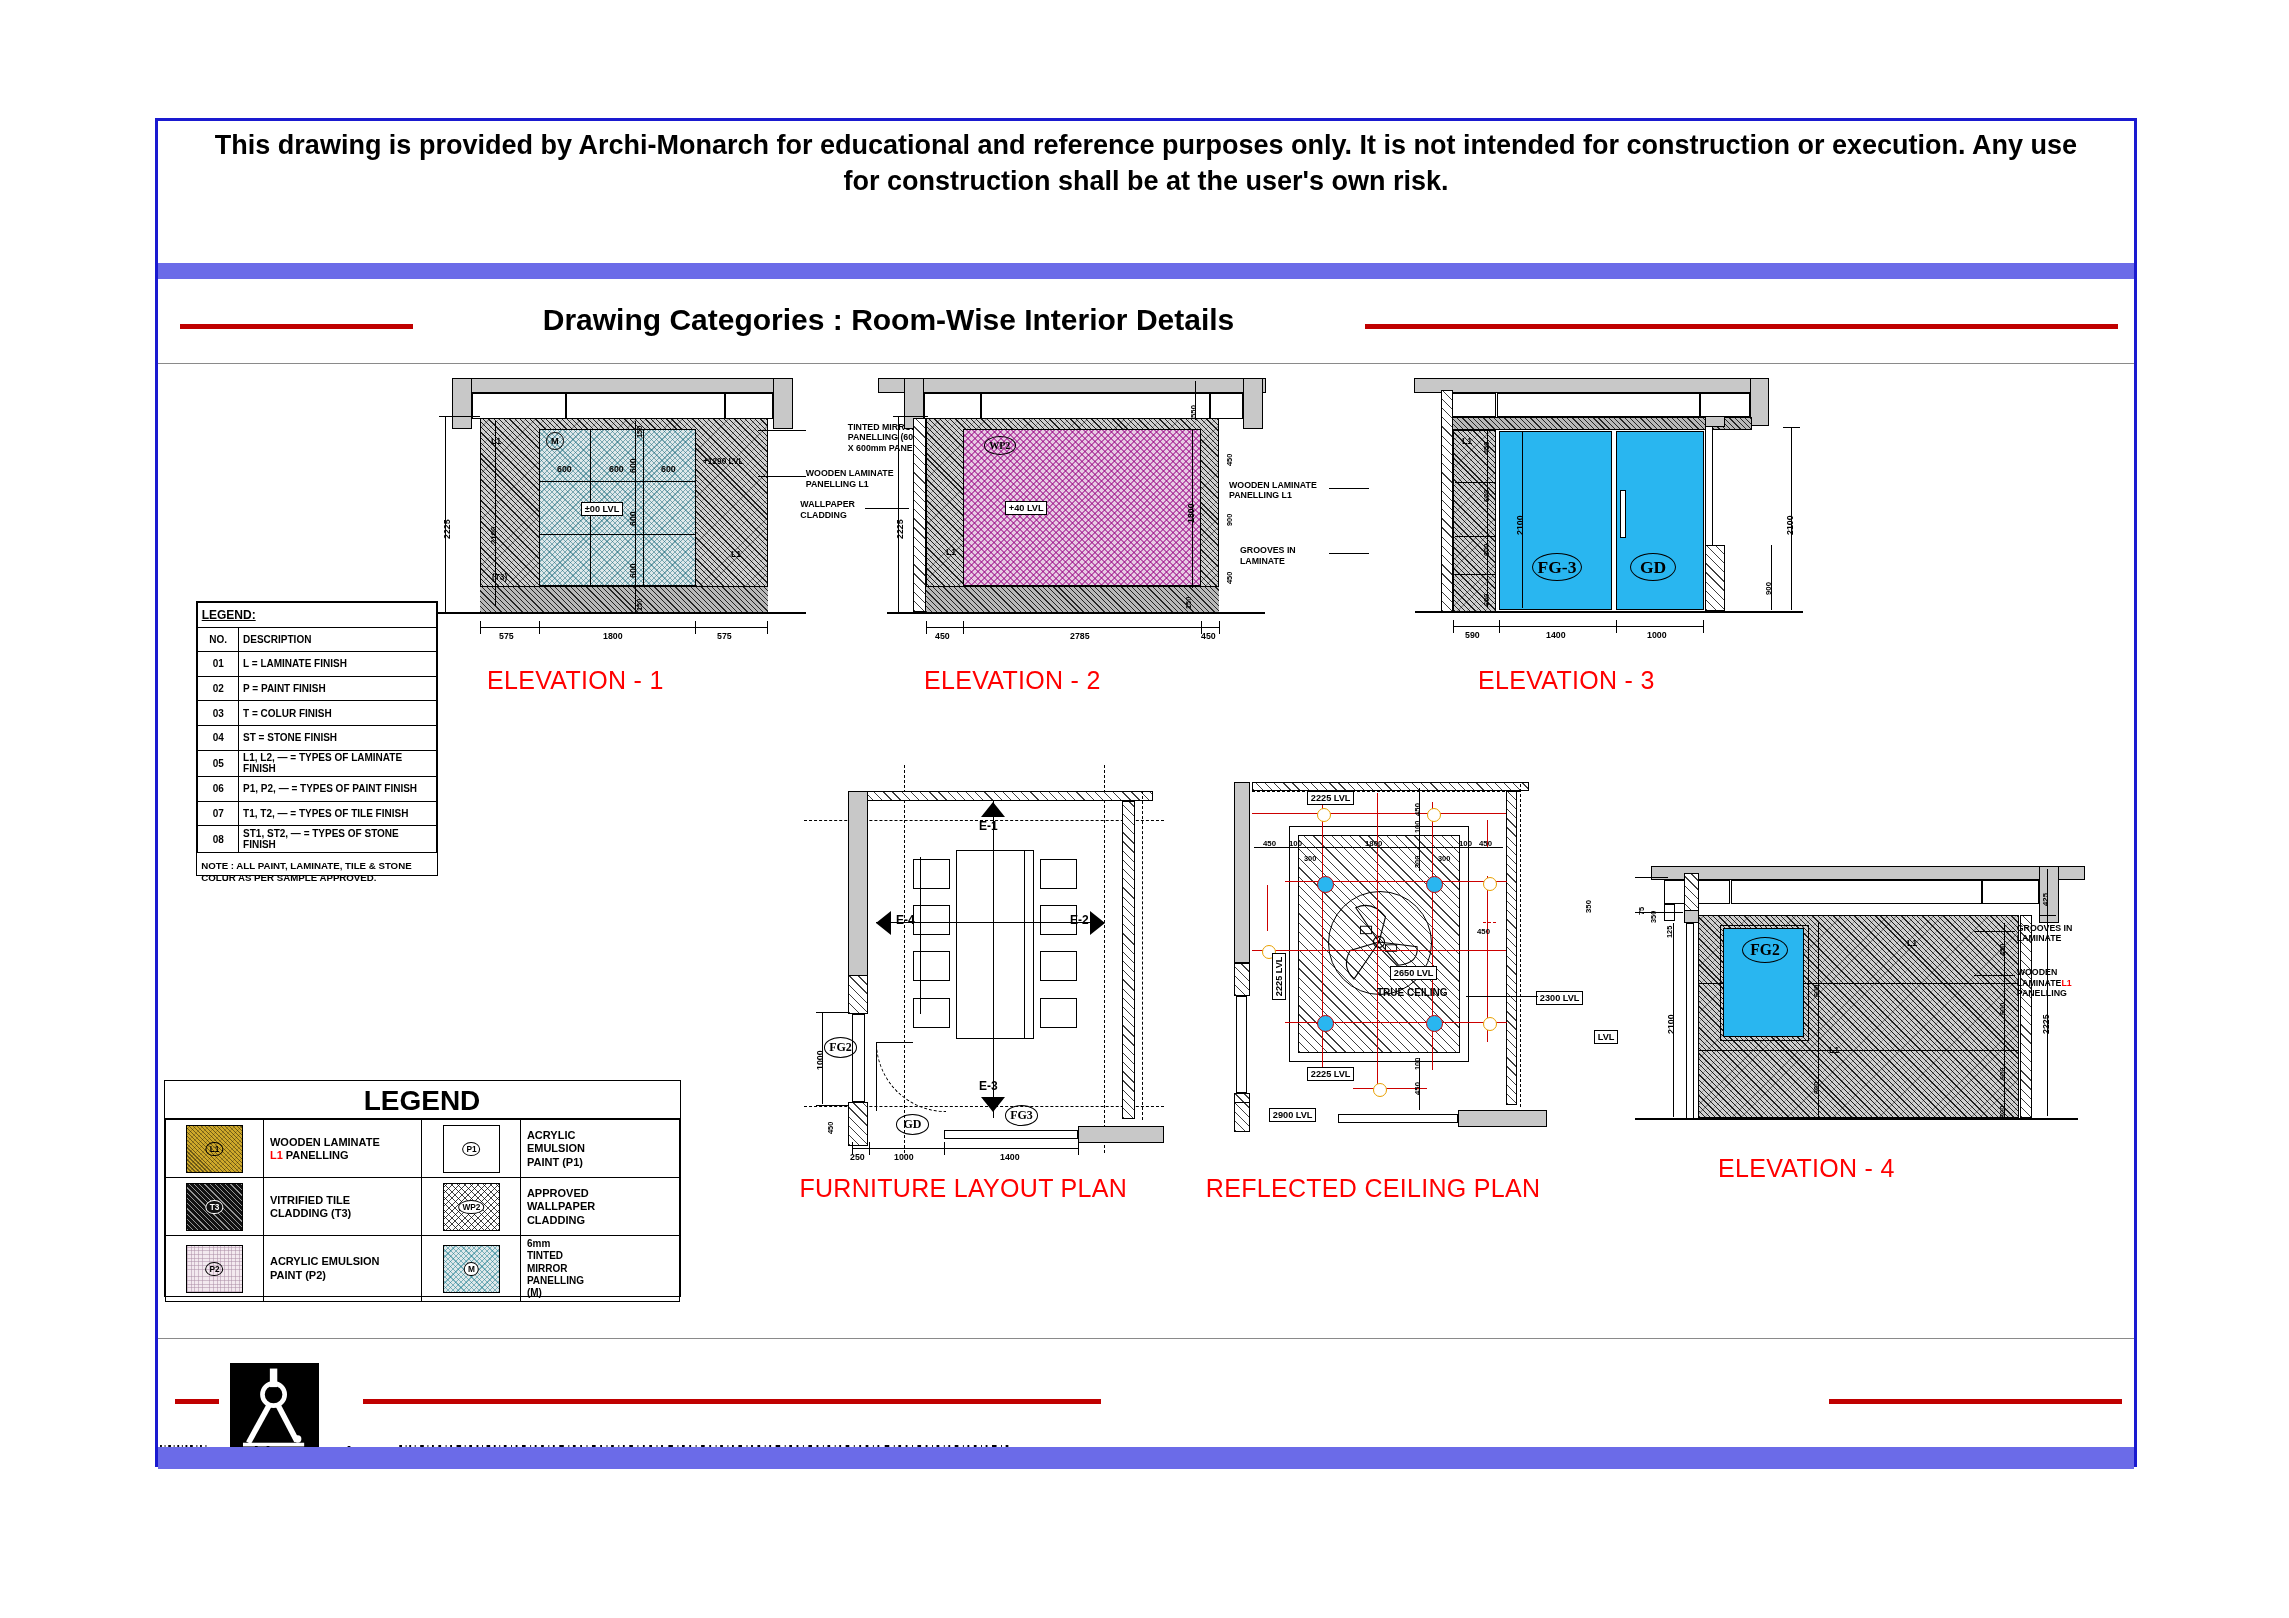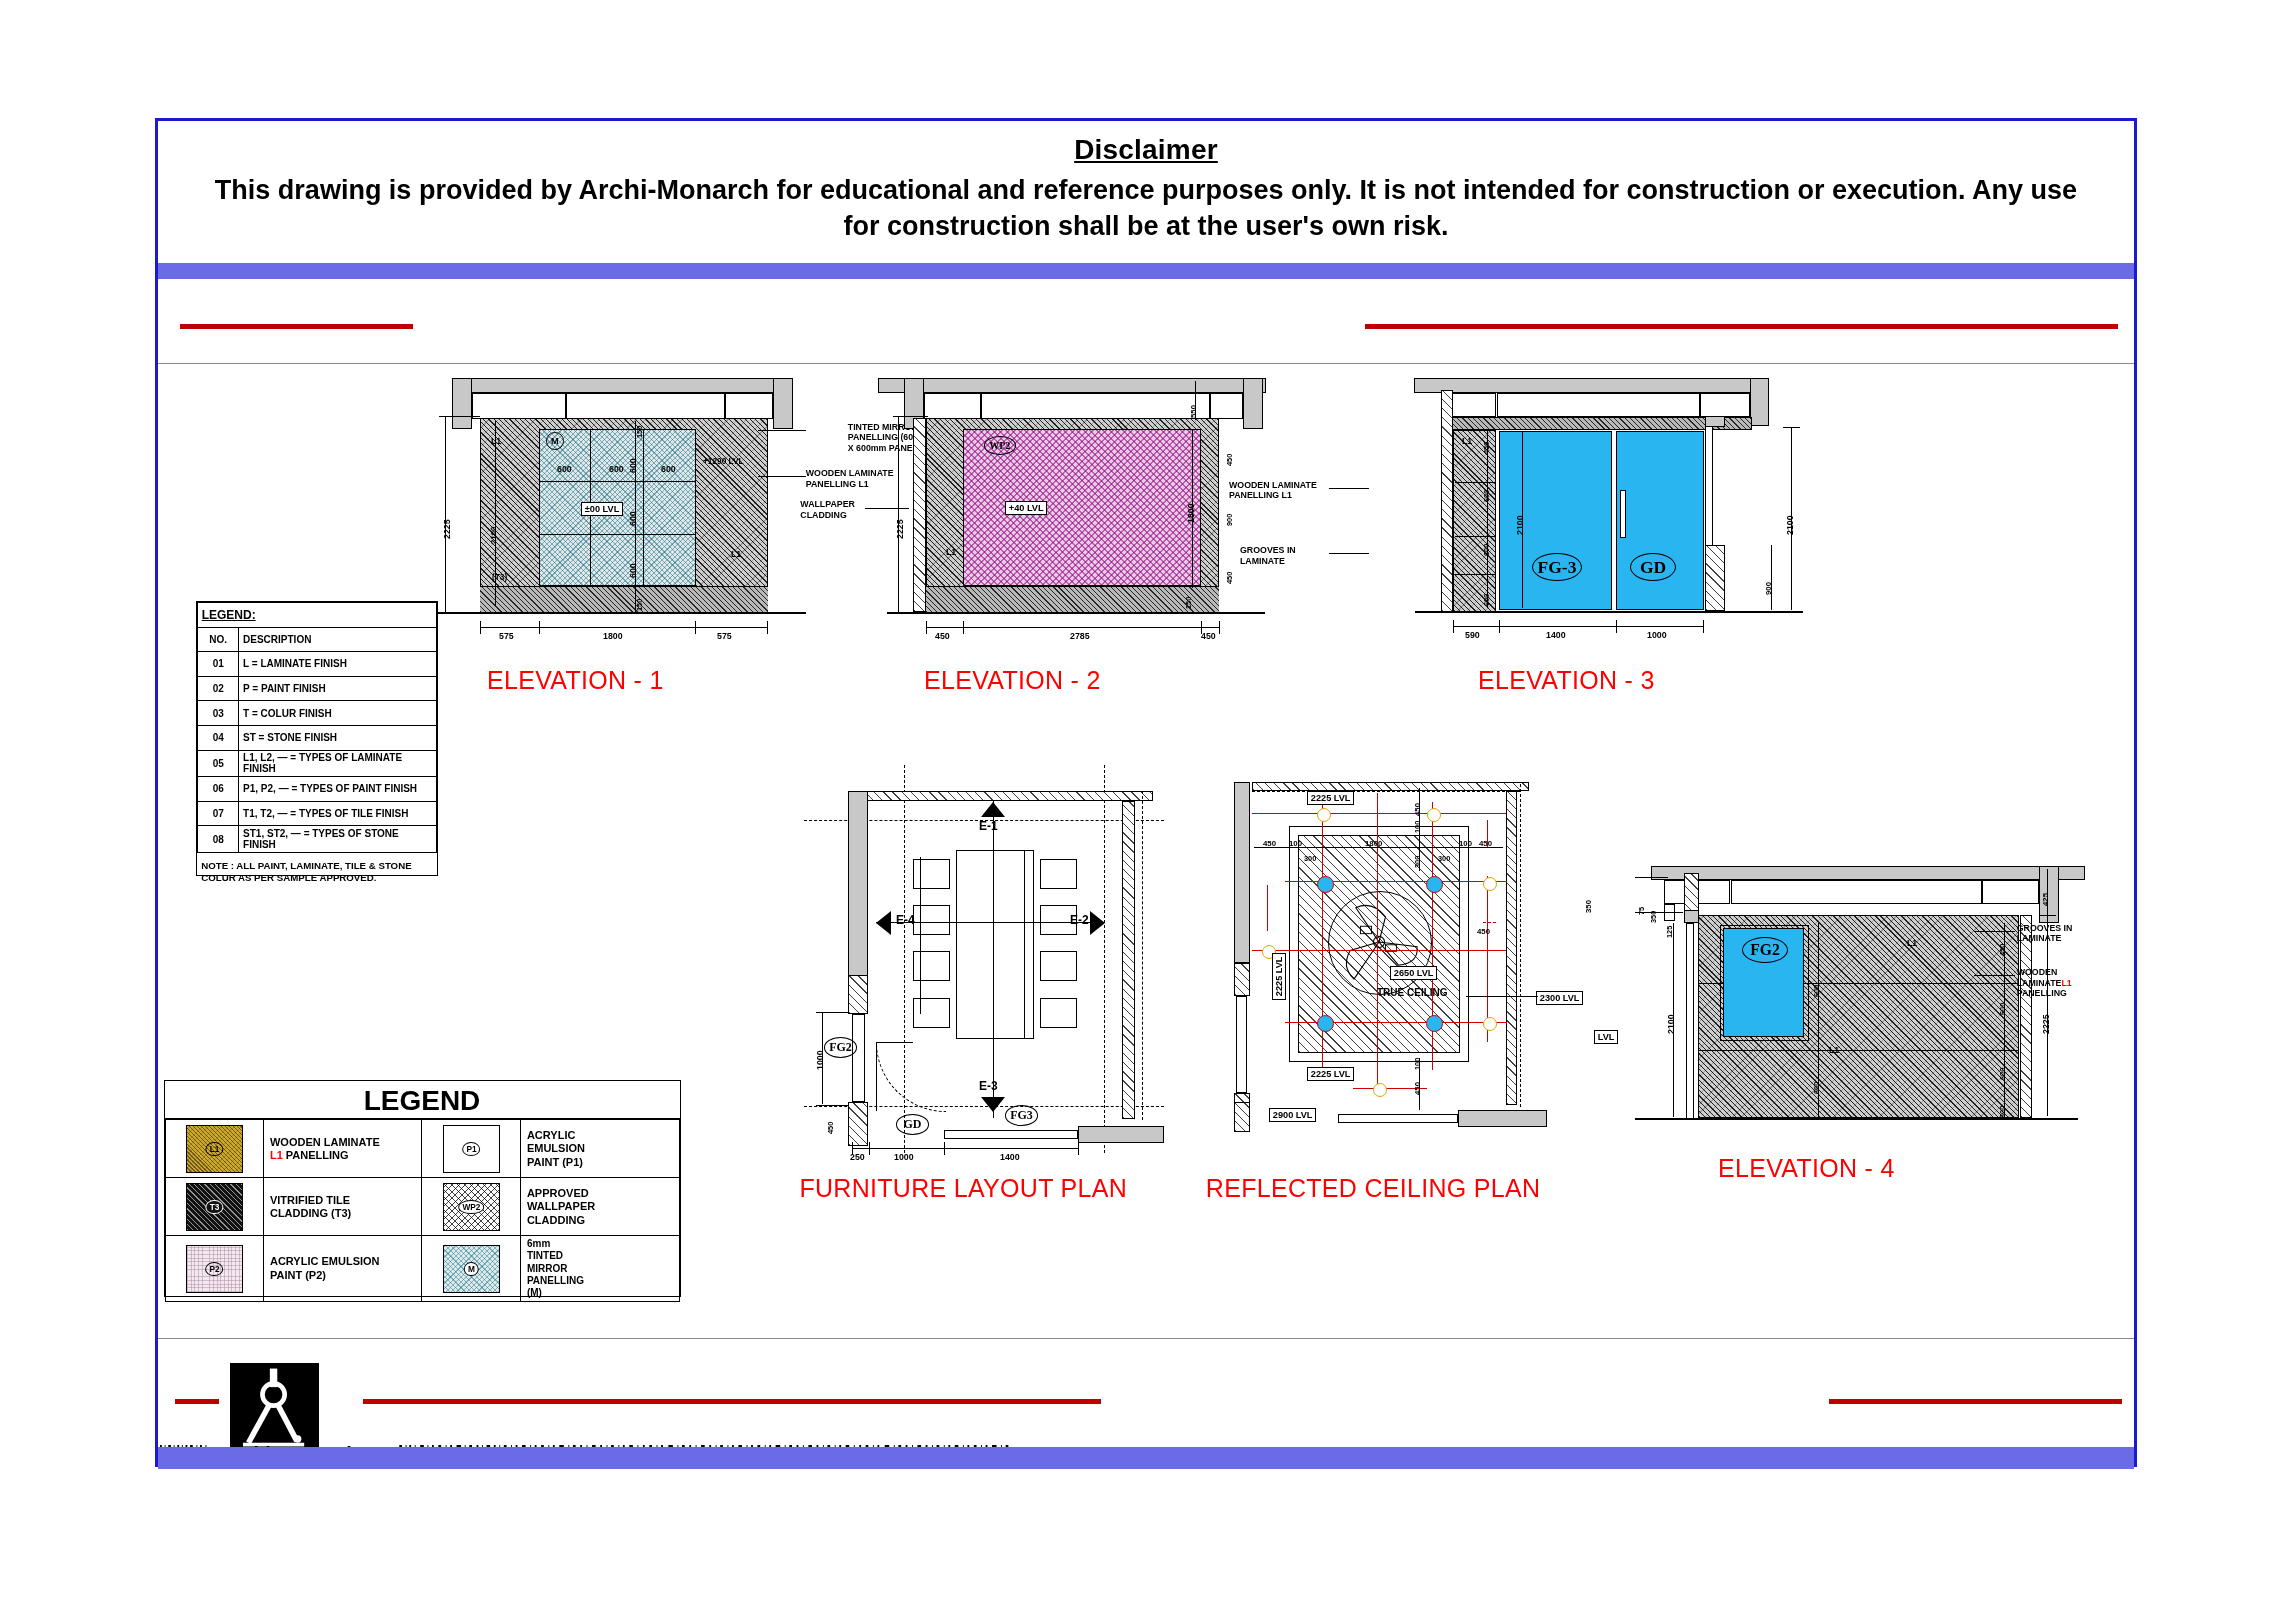--- a/index.html
+++ b/index.html
@@ -114,29 +114,29 @@
   .rcpdash{position:absolute;border-top:0.9px dashed #cc0000;}
   .lightblue{position:absolute;border-radius:50%;background:#29b6f0;border:1.1px solid #cc0000;}
   .lightorg{position:absolute;border-radius:50%;background:#fff;border:1.3px solid #e8a000;}
 </style>
 </head>
 <body>
 
 <div id="sheet">
 
   <div id="disclaimer">
-    <div id="disc-title">Disclaimer</div>
     <div id="disc-body">This drawing is provided by Archi-Monarch for educational and reference purposes only. It is not intended for construction or execution. Any use for construction shall be at the user's own risk.</div>
   </div>
 
   <div class="bluebar" id="bar1"></div>
 
   <div id="catband">
     <div id="cat-rule-l"></div>
     <div id="cat-rule-r"></div>
+    <div id="cat-title">Drawing Categories : Room-Wise Interior Details</div>
   </div>
 
   <div id="canvas">
 
     <div id="legend1">
       <table>
         <tbody>
             <tr>
               <td colspan="2" class="hd">LEGEND:</td>
             </tr>

